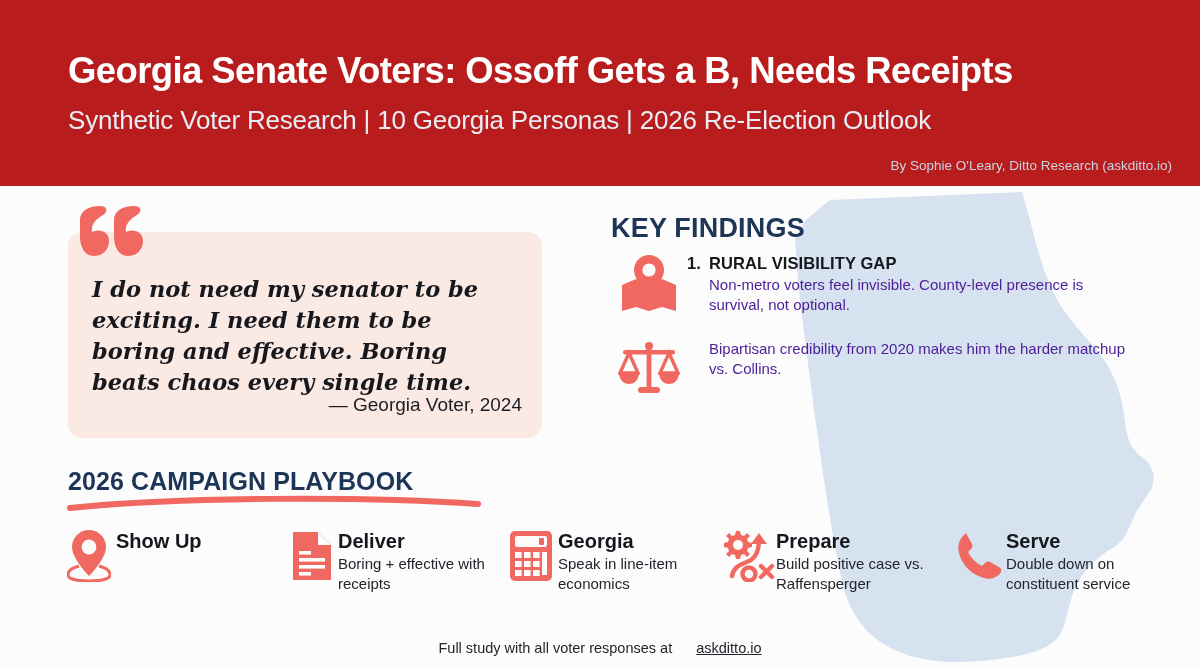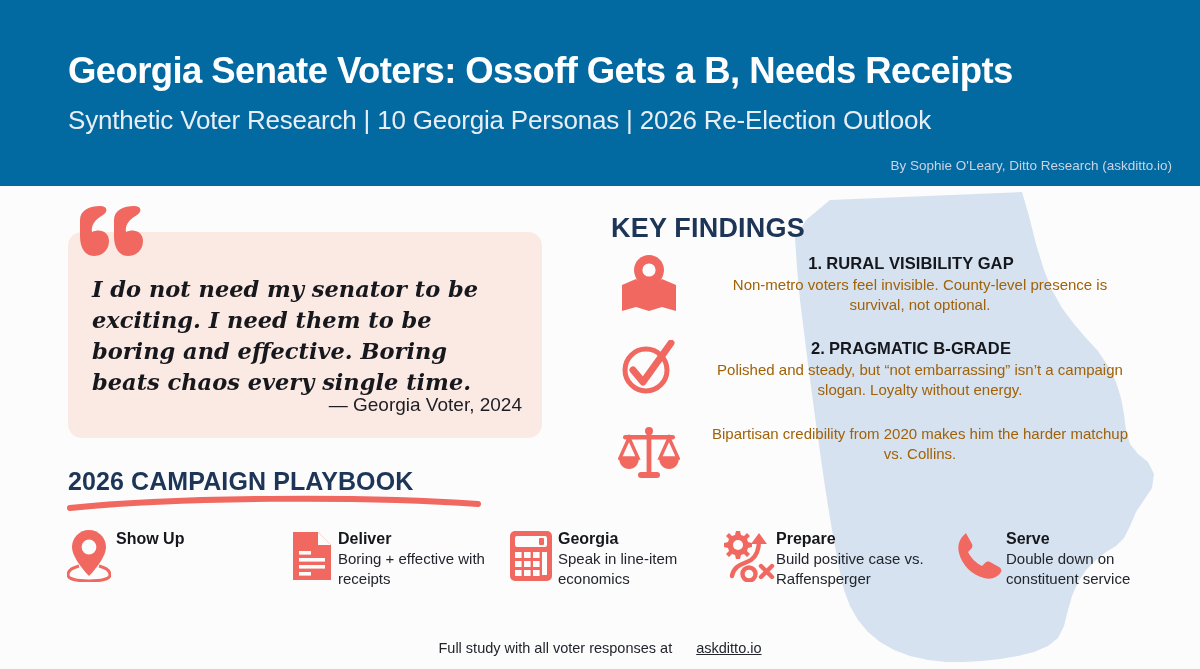--- a/index.html
+++ b/index.html
@@ -19,21 +19,21 @@
     background: #fcfcfd;
     overflow: hidden;
   }
 
   
   .header {
     position: absolute;
     left: 0; top: 0;
     width: 1200px;
     height: 186px;
-    background: #0369a1;
+    background: #b91c1c;
     z-index: 5;
   }
   .header-title {
     position: absolute;
     left: 68px; top: 50px;
     font-size: 36.5px;
     font-weight: bold;
     color: #ffffff;
     letter-spacing: -0.6px;
     white-space: nowrap;
@@ -132,35 +132,34 @@
     flex: 0 0 76px;
     height: 60px;
     display: flex;
     align-items: center;
     justify-content: center;
     padding-top: 2px;
   }
   .kf-body {
     flex: 1 1 auto;
     padding-top: 2px;
-    text-align: center;
   }
   .kf-title {
     font-size: 16.5px;
     font-weight: bold;
     color: #15171c;
     letter-spacing: 0.1px;
     margin-bottom: 2px;
     white-space: nowrap;
   }
   .kf-title .kf-num { display: inline-block; width: 22px; }
   .kf-desc {
     font-size: 15px;
     line-height: 20px;
-    color: #a16207;
+    color: #4c1d95;
     padding-left: 22px;
   }
 
   
   .pb-heading {
     position: absolute;
     left: 68px; top: 467px;
     font-size: 25px;
     font-weight: bold;
     color: #1d3557;
@@ -194,21 +193,21 @@
   .pb-icon {
     flex: 0 0 54px;
     height: 56px;
     display: flex;
     align-items: center;
     justify-content: center;
     padding-top: 2px;
   }
   .pb-body { flex: 1 1 auto; padding-top: 3px; }
   .pb-title {
-    font-size: 16px;
+    font-size: 20px;
     font-weight: bold;
     color: #15171c;
     margin-bottom: 1px;
     white-space: nowrap;
   }
   .pb-desc {
     font-size: 15px;
     line-height: 19.5px;
     color: #22252b;
   }
@@ -327,32 +326,20 @@
           <path fill="#f0685f" d="M29,0 C20.7,0 14,6.7 14,15 C14,26 29,42 29,42 C29,42 44,26 44,15 C44,6.7 37.3,0 29,0 Z"></path>
           <circle cx="29" cy="15" r="6.6" fill="#fcfcfd"></circle>
         </svg>
       </div>
       <div class="kf-body">
         <div class="kf-title"><span class="kf-num">1.</span><span>RURAL VISIBILITY GAP</span></div>
         <div class="kf-desc">Non-metro voters feel invisible. County-level presence is survival, not optional.</div>
       </div>
     </div>
 
-    <div class="kf-item">
-      <div class="kf-icon">
-        <svg width="58" height="56" viewBox="0 0 58 56" aria-hidden="true">
-          <circle cx="26" cy="30" r="21" fill="none" stroke="#f0685f" stroke-width="5"></circle>
-          <path fill="none" stroke="#f0685f" stroke-width="7" stroke-linecap="round" stroke-linejoin="round" d="M13,30 L23,42 L51,3"></path>
-        </svg>
-      </div>
-      <div class="kf-body">
-        <div class="kf-title"><span class="kf-num">2.</span><span>PRAGMATIC B-GRADE</span></div>
-        <div class="kf-desc">Polished and steady, but “not embarrassing” isn’t a campaign slogan. Loyalty without energy.</div>
-      </div>
-    </div>
 
     <div class="kf-item">
       <div class="kf-icon">
         <svg width="62" height="56" viewBox="0 0 62 56" aria-hidden="true">
           <circle cx="31" cy="6" r="4" fill="#f0685f"></circle>
           <rect x="28.6" y="6" width="4.8" height="41" fill="#f0685f"></rect>
           <rect x="5" y="10" width="52" height="4.4" rx="2.2" fill="#f0685f"></rect>
           <path fill="none" stroke="#f0685f" stroke-width="3.4" d="M11,13 L2,33 L20,33 Z"></path>
           <path fill="#f0685f" d="M1,32 L21,32 C21,40 16.5,44 11,44 C5.5,44 1,40 1,32 Z"></path>
           <path fill="none" stroke="#f0685f" stroke-width="3.4" d="M51,13 L42,33 L60,33 Z"></path>

